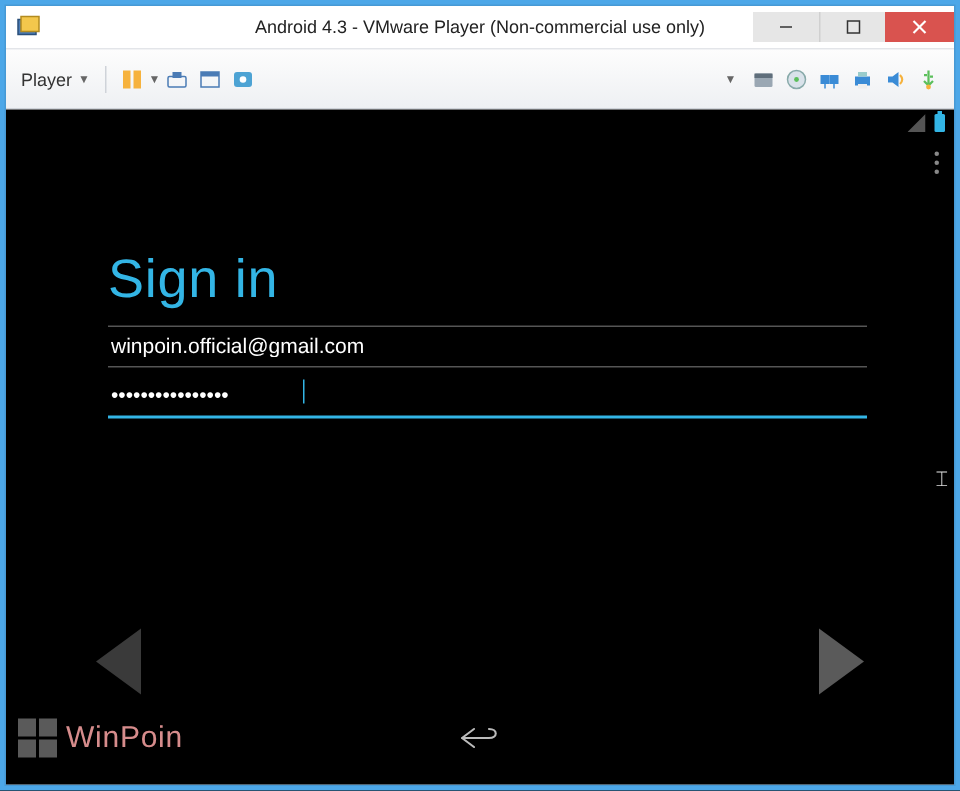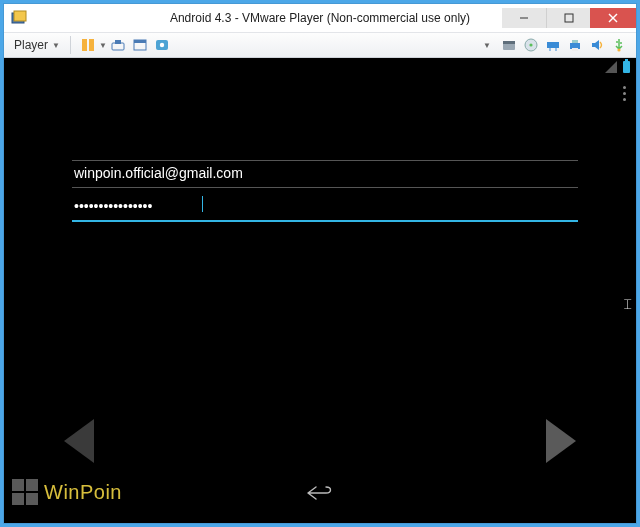--- a/index.html
+++ b/index.html
@@ -32,21 +32,21 @@
   .winbtn {
     width: 44px; height: 20px; display: flex; align-items: center; justify-content: center;
     font-size: 11px; color: #333;
   }
   .winbtn.min { background: #e6e6e6; }
   .winbtn.max { background: #e6e6e6; border-left: 1px solid #d0d0d0; }
   .winbtn.close { background: #d9534f; color: #fff; width: 46px; }
 
   
   .toolbar {
-    height: 26px; background: linear-gradient(#fdfdfd,#eef0f3);
+    height: 41px; background: linear-gradient(#fdfdfd,#eef0f3);
     border-top: 1px solid #e3e5e9; border-bottom: 1px solid #cfd3d9;
     display: flex; align-items: center; padding: 0 6px;
     font-size: 12px; color: #333;
   }
   .toolbar .player-menu { display: flex; align-items: center; gap: 4px; padding: 2px 4px; }
   .toolbar .sep { width:1px; height:18px; background:#cfd3d9; margin:0 6px; }
   .toolbar .tico { width:18px; height:18px; display:flex; align-items:center; justify-content:center; margin:0 2px; }
   .toolbar .spacer { flex: 1; }
 
   
@@ -113,21 +113,21 @@
   
   .android-back {
     position: absolute; bottom: 18px; left: 50%; transform: translateX(-50%);
     color: #bbb;
   }
 
   
   .watermark {
     position: absolute; left: 8px; bottom: 18px;
     display: flex; align-items: center; gap: 6px;
-    color: #fde047; font-size: 20px; letter-spacing: 0.5px;
+    color: #fca5a5; font-size: 20px; letter-spacing: 0.5px;
     opacity: .85;
   }
   .winlogo {
     width: 26px; height: 26px; display: grid;
     grid-template-columns: 12px 12px; grid-template-rows: 12px 12px;
     gap: 2px;
   }
   .winlogo div { background: #6a6a6a; }
 
   .mouse-cursor {
@@ -257,20 +257,21 @@
       <span class="batt-icon"></span>
     </div>
 
     <div class="overflow-dots">
       <span></span>
         <span></span>
         <span></span>
     </div>
 
     <div class="signin">
+      <h1>Sign in</h1>
       <div class="rule"></div>
 
       <div class="field">
         <input type="text" value="winpoin.official@gmail.com" style="">
       </div>
 
       <div class="field" style="margin-top:6px;">
         <input type="text" class="active" value="••••••••••••••••" style="">
         <span class="cursor"></span>
       </div>

